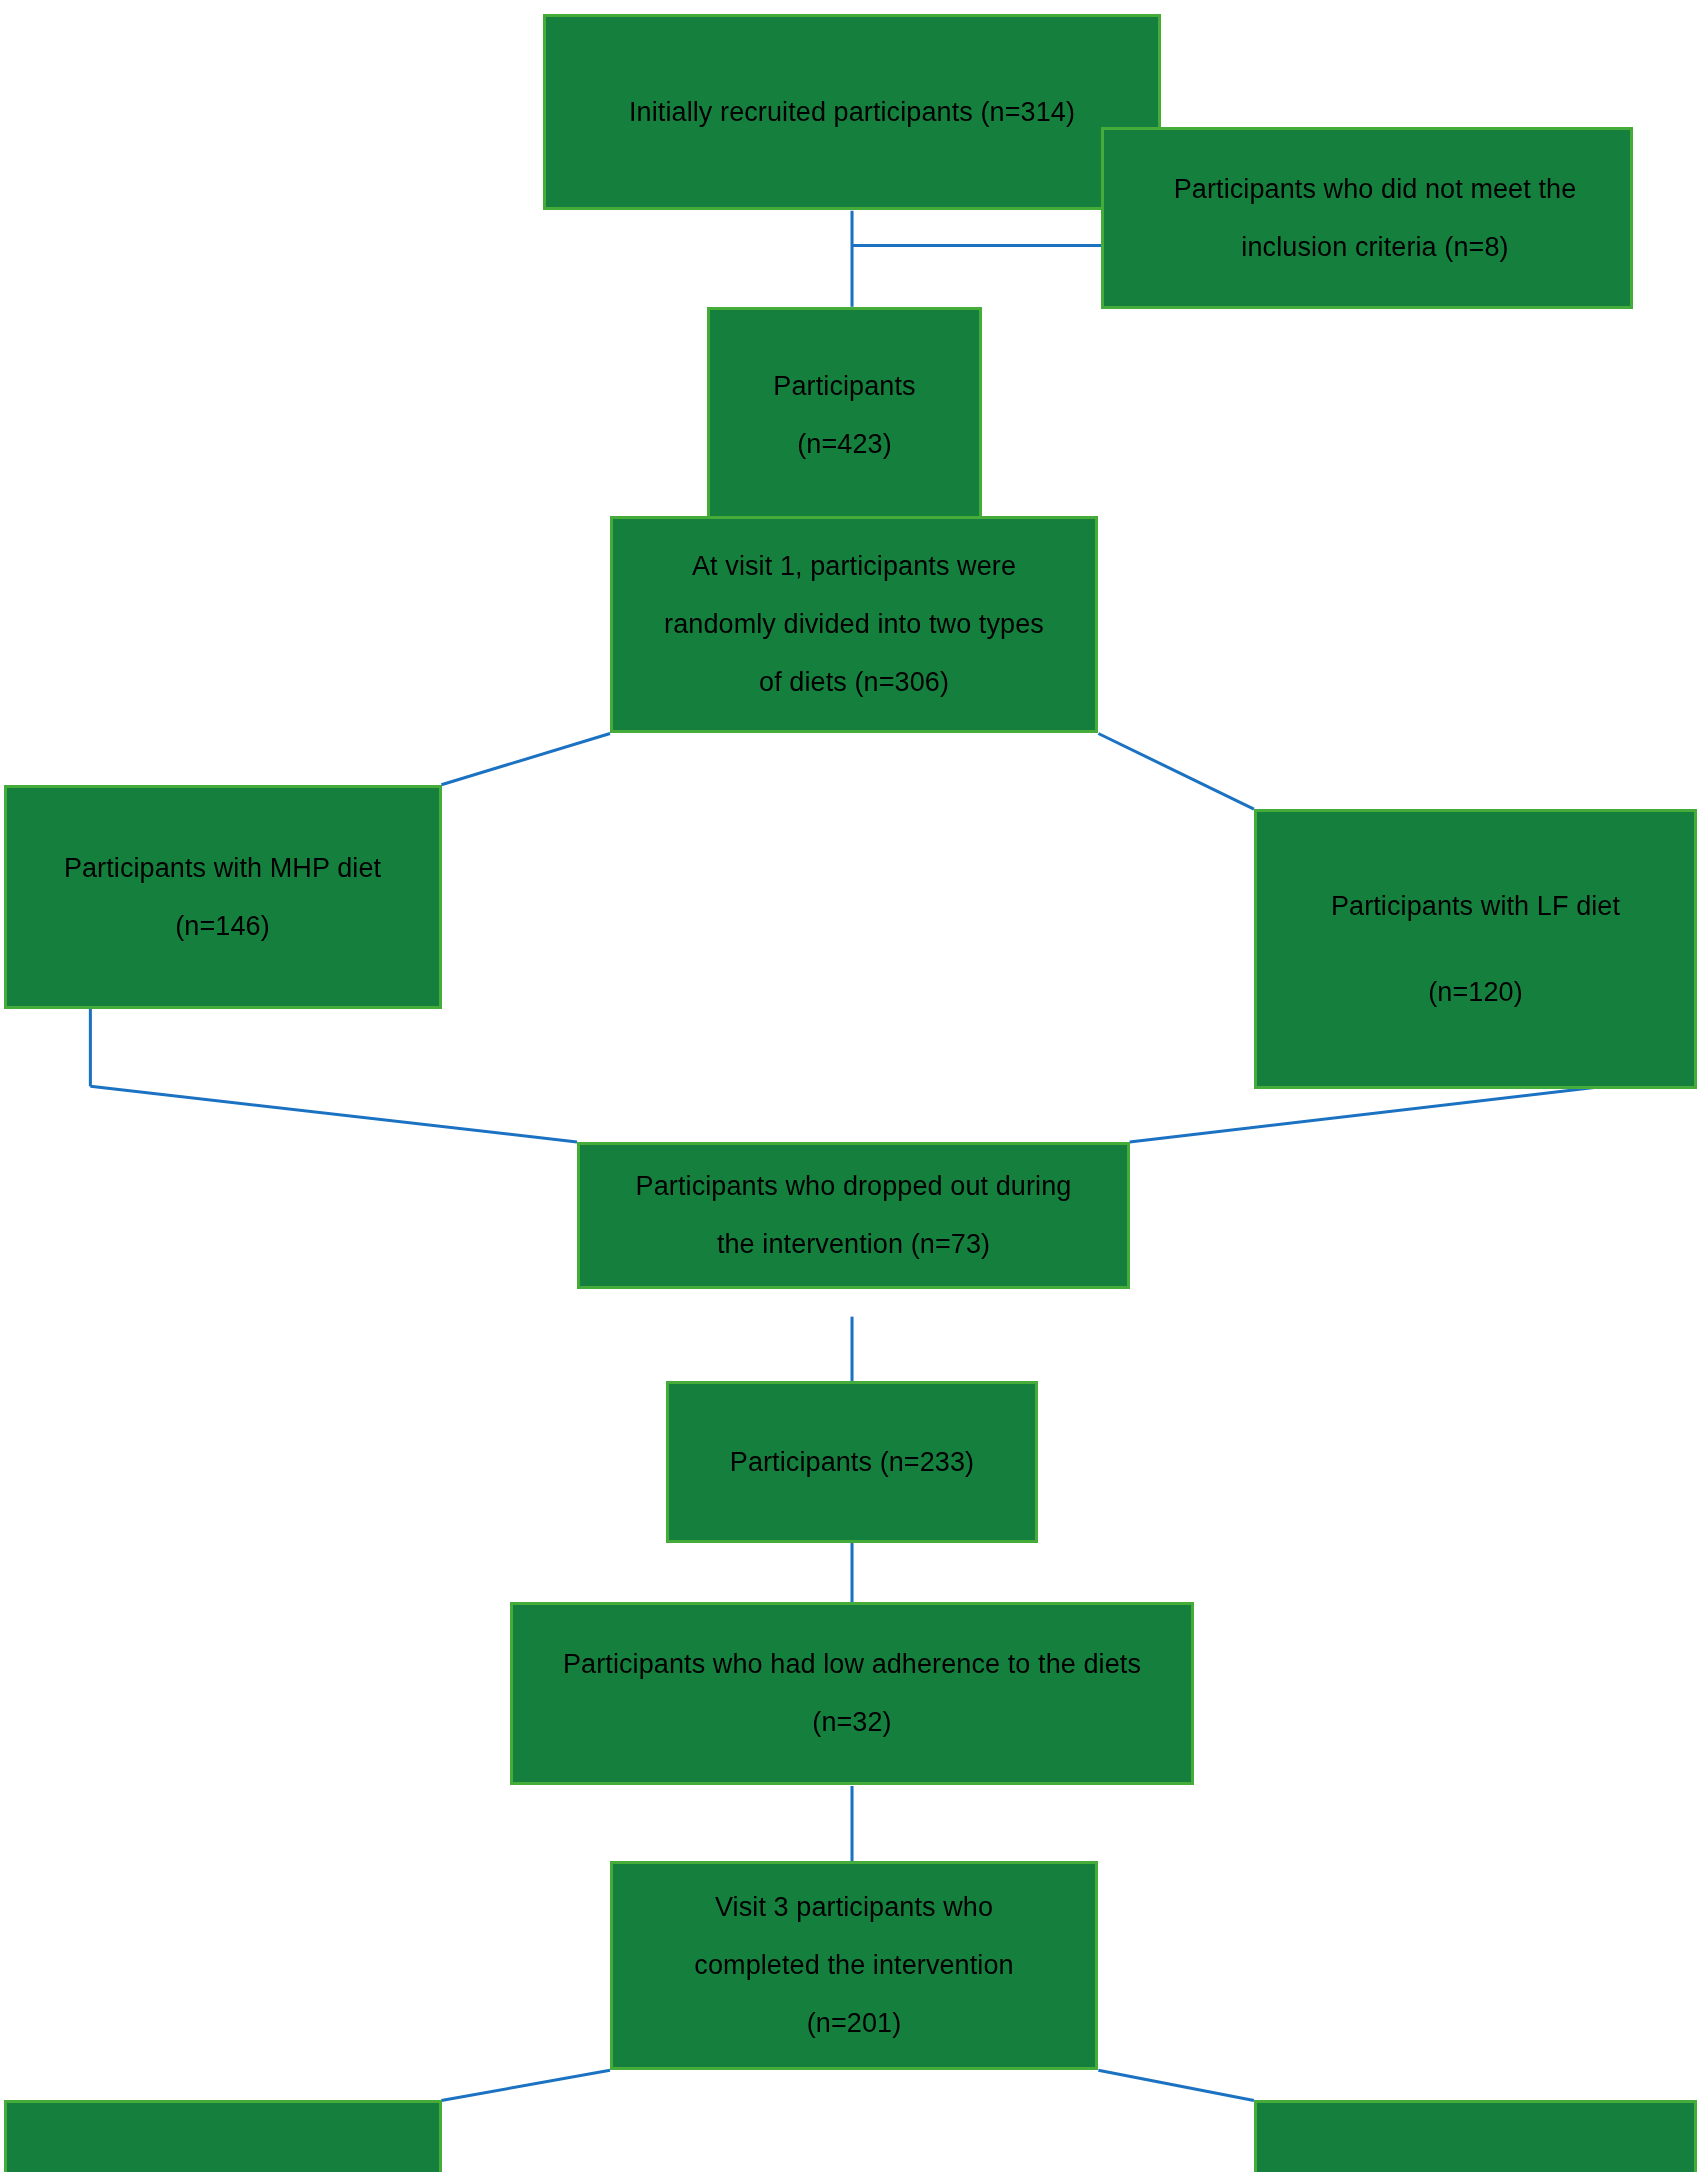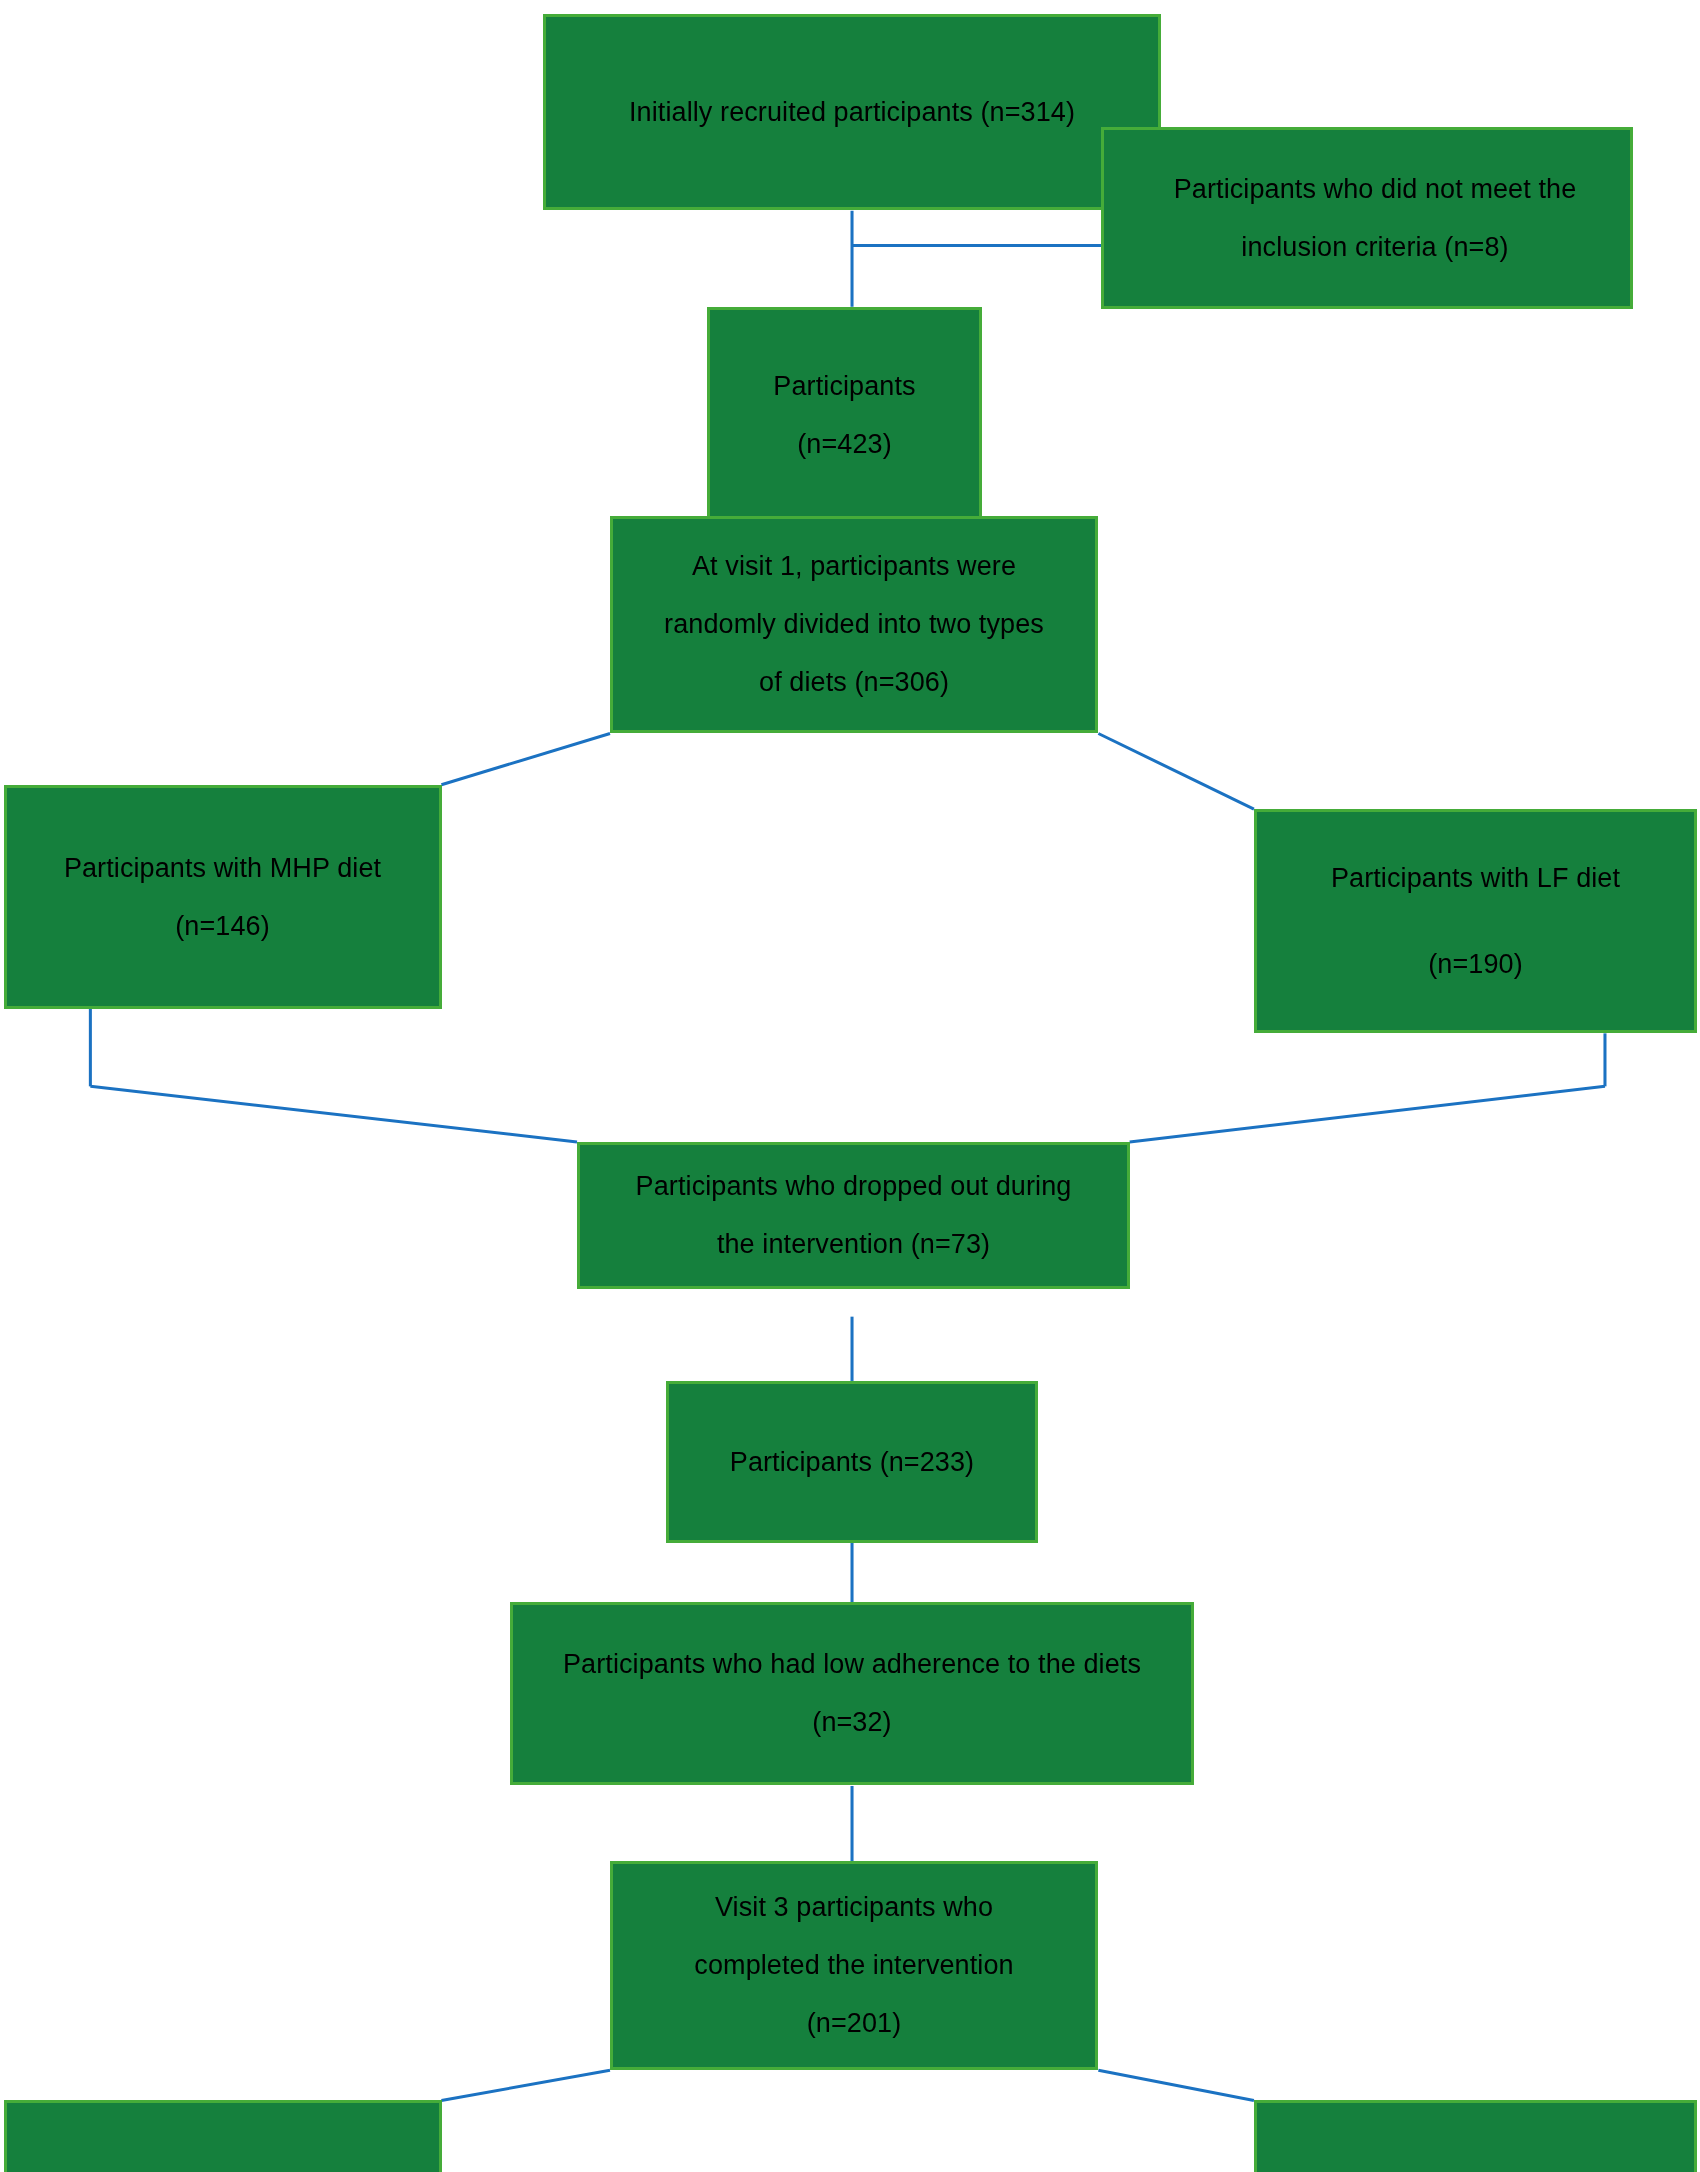--- a/index.html
+++ b/index.html
@@ -81,23 +81,23 @@
       </div>
       <div class="node-box" style="left: 610px; top: 516px; width: 488px; height: 217px; border: 3.9px solid rgb(69, 172, 57);">
         <span class="node-line">At visit 1, participants were</span>
         <span class="node-line">randomly divided into two types</span>
         <span class="node-line">of diets (n=306)</span>
       </div>
       <div class="node-box" style="left: 3.5px; top: 785px; width: 438px; height: 224px; border: 3.9px solid rgb(69, 172, 57);">
         <span class="node-line">Participants with MHP diet</span>
         <span class="node-line">(n=146)</span>
       </div>
-      <div class="node-box" style="left: 1254px; top: 809px; width: 443px; height: 224px; border: 3.9px solid rgb(69, 172, 57); gap: 28px;">
+      <div class="node-box" style="left: 1254px; top: 809px; width: 443px; height: 280px; border: 3.9px solid rgb(69, 172, 57); gap: 28px;">
         <span class="node-line">Participants with LF diet</span>
-        <span class="node-line">(n=190)</span>
+        <span class="node-line">(n=120)</span>
       </div>
       <div class="node-box" style="left: 577px; top: 1142px; width: 553px; height: 147px; border: 3.9px solid rgb(69, 172, 57);">
         <span class="node-line">Participants who dropped out during</span>
         <span class="node-line">the intervention (n=73)</span>
       </div>
       <div class="node-box" style="left: 666px; top: 1381px; width: 372px; height: 162px; border: 3.9px solid rgb(69, 172, 57);">
         <span class="node-line">Participants (n=233)</span>
       </div>
       <div class="node-box" style="left: 510px; top: 1602px; width: 684px; height: 183px; border: 3.9px solid rgb(69, 172, 57);">
         <span class="node-line">Participants who had low adherence to the diets</span>

